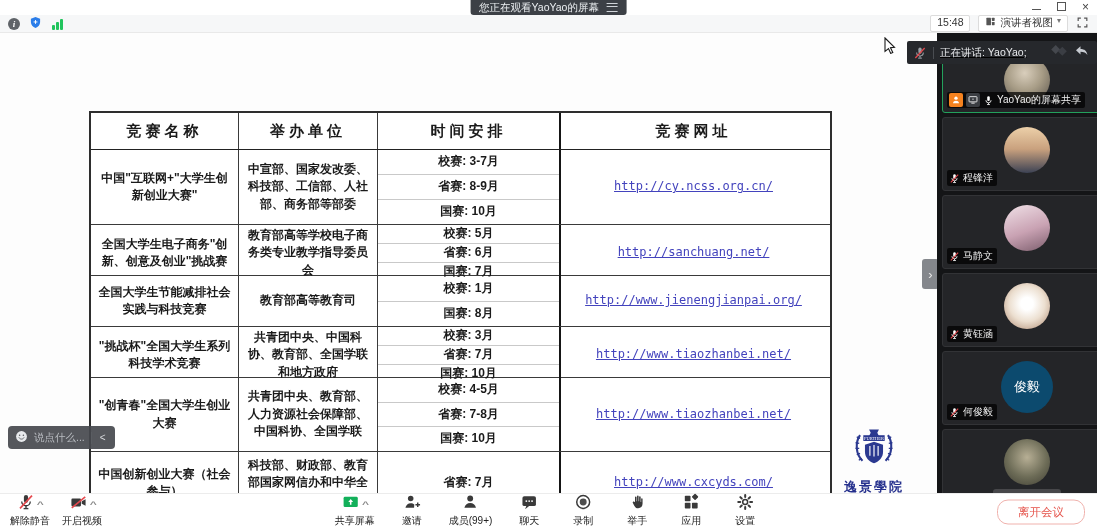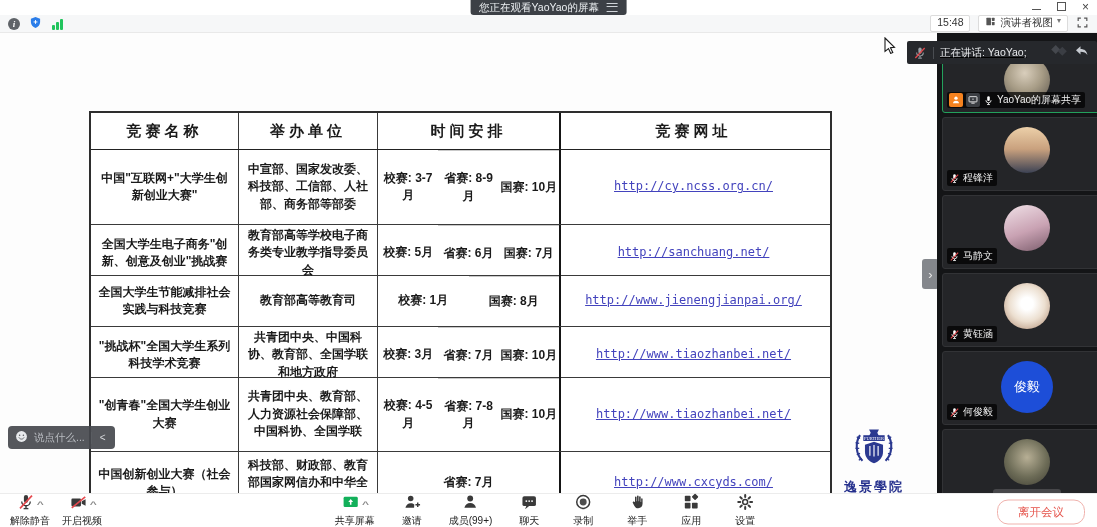--- a/index.html
+++ b/index.html
@@ -41,21 +41,21 @@
   .comp-table{position:absolute;left:89px;top:78px;width:739px;border:2px solid #2e2e2e;background:#fff;color:#1a1a1a;}
   .trow{display:grid;grid-template-columns:148px 139px 183px 265px;}
   .thead{height:36px;border-bottom:1.5px solid #222;}
   .th{display:flex;align-items:center;justify-content:center;font-size:15px;font-weight:bold;letter-spacing:4px;
       border-right:1px solid #3a3a3a;}
   .th:nth-child(3){border-right:2px solid #151515;}
   .th:last-child{border-right:none;}
   .tbody-row{border-bottom:1px solid #3a3a3a;}
   .td{border-right:1px solid #3a3a3a;display:flex;align-items:center;justify-content:center;
       text-align:center;font-size:12px;padding:2px 5px;box-sizing:border-box;font-weight:bold;line-height:1.45;}
-  .td.time-cell{flex-direction:row;padding:0;align-items:stretch;justify-content:stretch;border-right:2px solid #151515;}
+  .td.time-cell{flex-direction:column;padding:0;align-items:stretch;justify-content:stretch;border-right:2px solid #151515;}
   .time-entry{flex:1;display:flex;align-items:center;justify-content:center;font-size:12px;font-weight:bold;}
   .time-entry + .time-entry{border-top:1px solid #c9c9c9;}
   .td.url-cell{border-right:none;font-weight:normal;}
   .comp-link{font-family:"DejaVu Sans Mono","Liberation Mono",monospace;font-size:12px;color:#4343bd;
       text-decoration:underline;cursor:pointer;}
 
   
   .logo{position:absolute;left:833px;top:394px;width:82px;text-align:center;}
   .logo-name{font-family:"Liberation Serif","DejaVu Serif",serif;font-weight:bold;font-size:13px;
       color:#25308d;letter-spacing:2px;margin-top:1px;}
@@ -77,21 +77,21 @@
       padding:14px 5px 0 5px;}
   .tile{position:relative;width:170px;background:#242528;border:1px solid #323336;border-radius:3px;
       box-sizing:border-box;margin-bottom:4px;overflow:hidden;cursor:pointer;}
   .tile.active{border:1.5px solid #23a15c;}
   .avatar{width:46px;height:46px;border-radius:50%;margin:9px auto 0;display:flex;align-items:center;justify-content:center;}
   .avatar-text{color:#fff;font-size:13px;}
   .av0{background:radial-gradient(circle at 45% 35%,#d9cebc 0%,#a79c86 45%,#565049 100%);}
   .av1{background:linear-gradient(180deg,#ecd0a9 0%,#c9a17e 48%,#3c4254 100%);}
   .av2{background:linear-gradient(160deg,#f0e1e7 0%,#c9a2b3 55%,#7c5e6d 100%);}
   .av3{background:radial-gradient(circle at 50% 45%,#ffffff 18%,#ecdfd0 52%,#a9836a 100%);}
-  .av4{background:#1d4ed8;width:52px;height:52px;}
+  .av4{background:#0c4a6e;width:52px;height:52px;}
   .av5{background:radial-gradient(circle at 50% 40%,#b7af95 0%,#6d6c57 55%,#3e3d33 100%);}
   .tile-label{position:absolute;left:4px;bottom:4px;background:rgba(0,0,0,.72);border-radius:2px;
       display:flex;align-items:center;gap:3px;padding:1px 4px 1px 2px;max-width:136px;}
   .tile-name{color:#f0f0f0;font-size:10px;white-space:nowrap;}
   .badge{width:14px;height:14px;border-radius:2px;display:flex;align-items:center;justify-content:center;}
   .badge-host{background:#f5821f;}
   .badge-screen{background:#3a3d42;}
   .tile-mic{display:flex;align-items:center;color:#fff;}
   .more-overlay{position:absolute;left:30%;right:30%;bottom:0;height:13px;background:rgba(80,80,82,.8);
       border-radius:3px 3px 0 0;display:flex;align-items:center;justify-content:center;cursor:pointer;}

